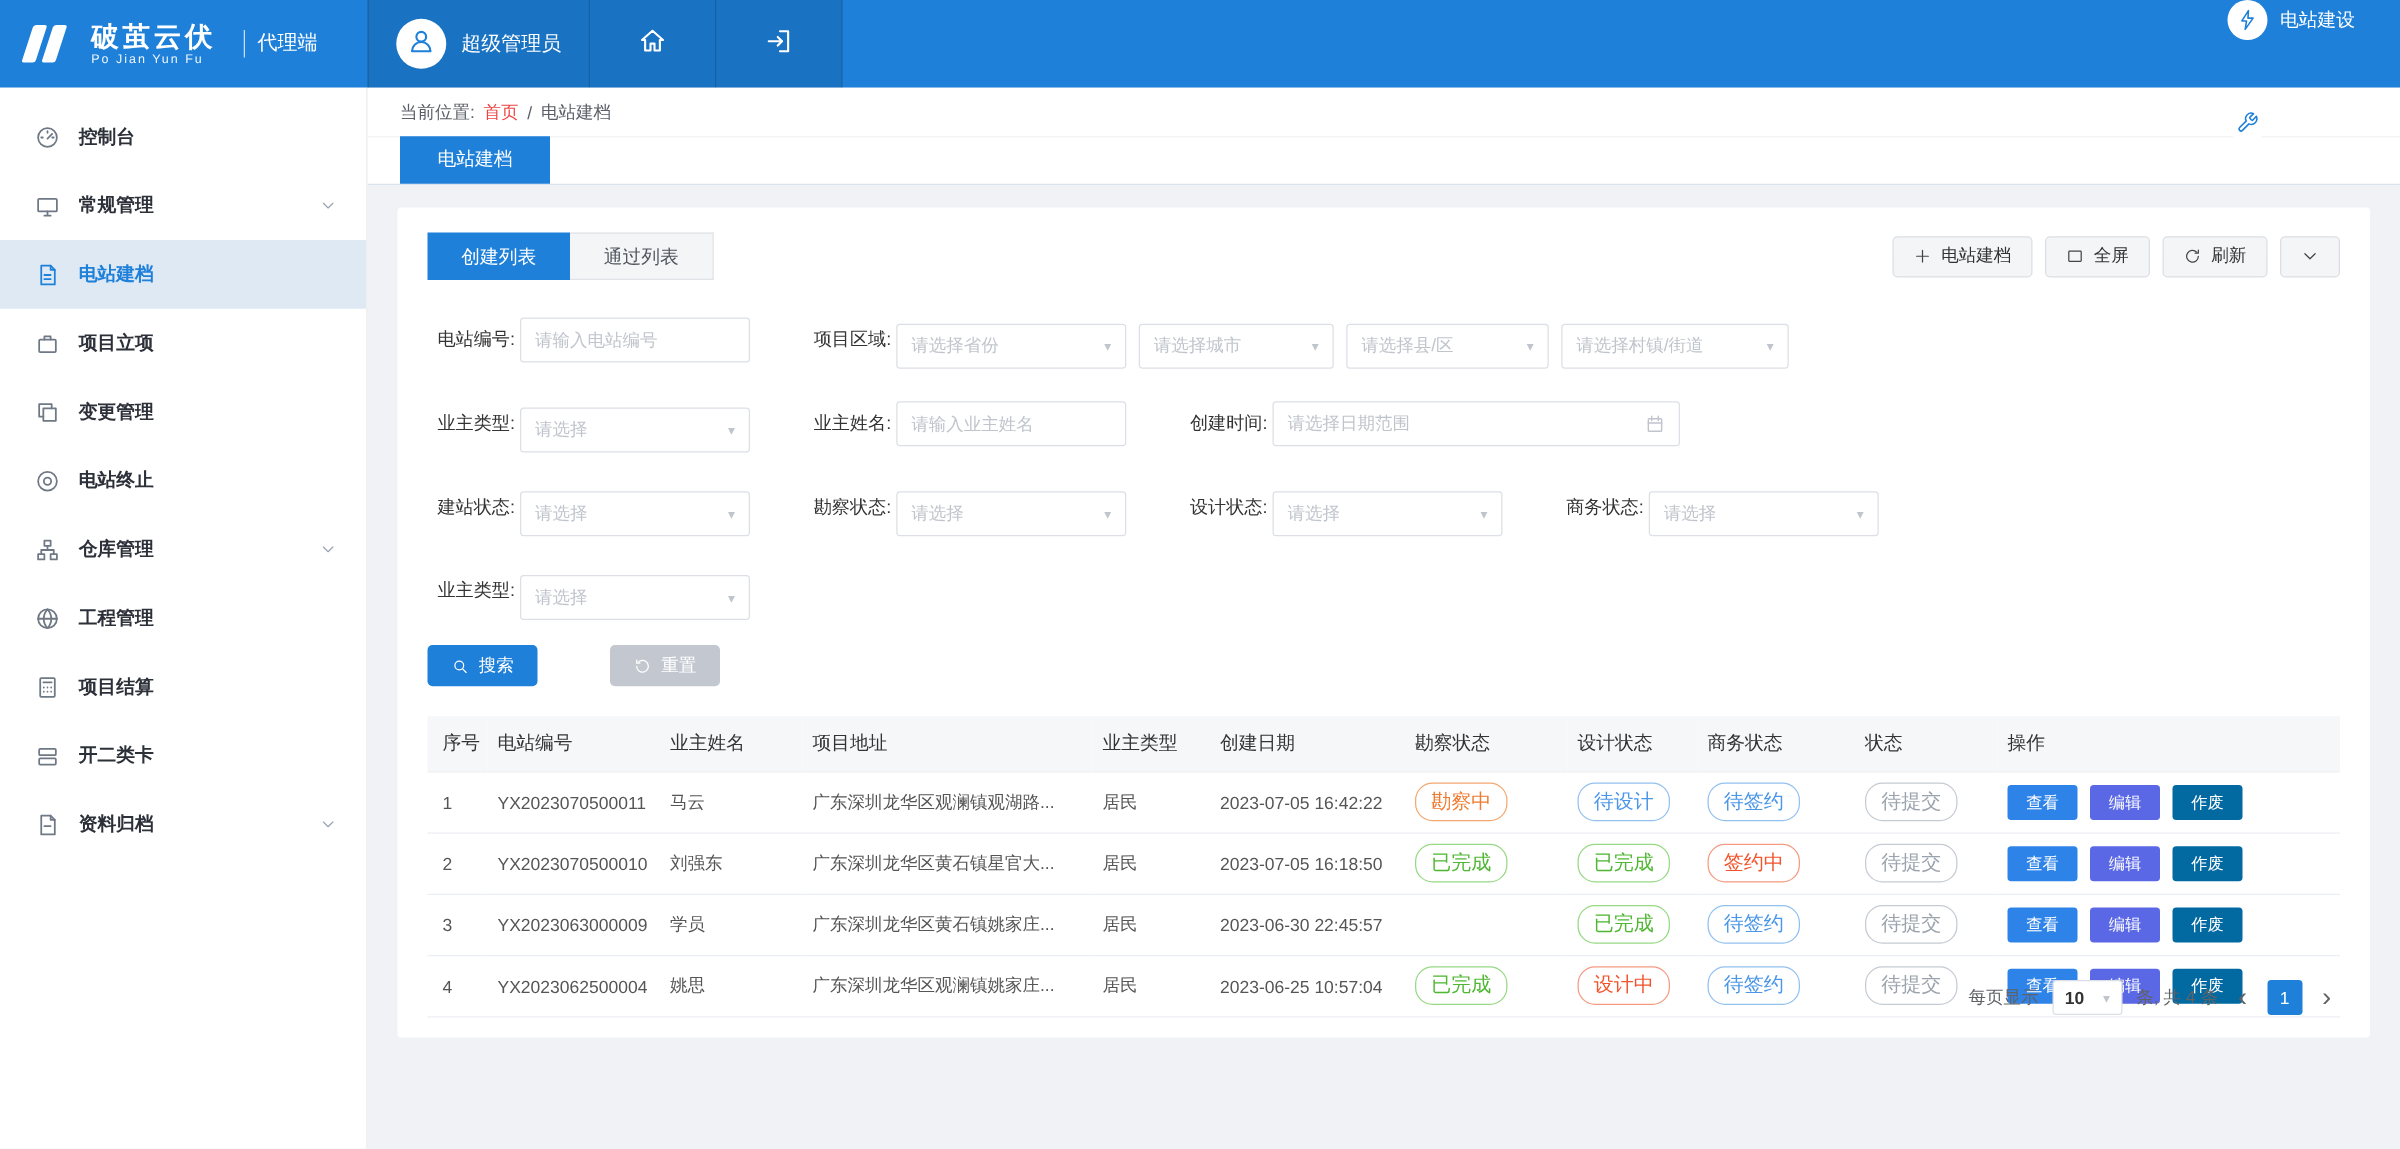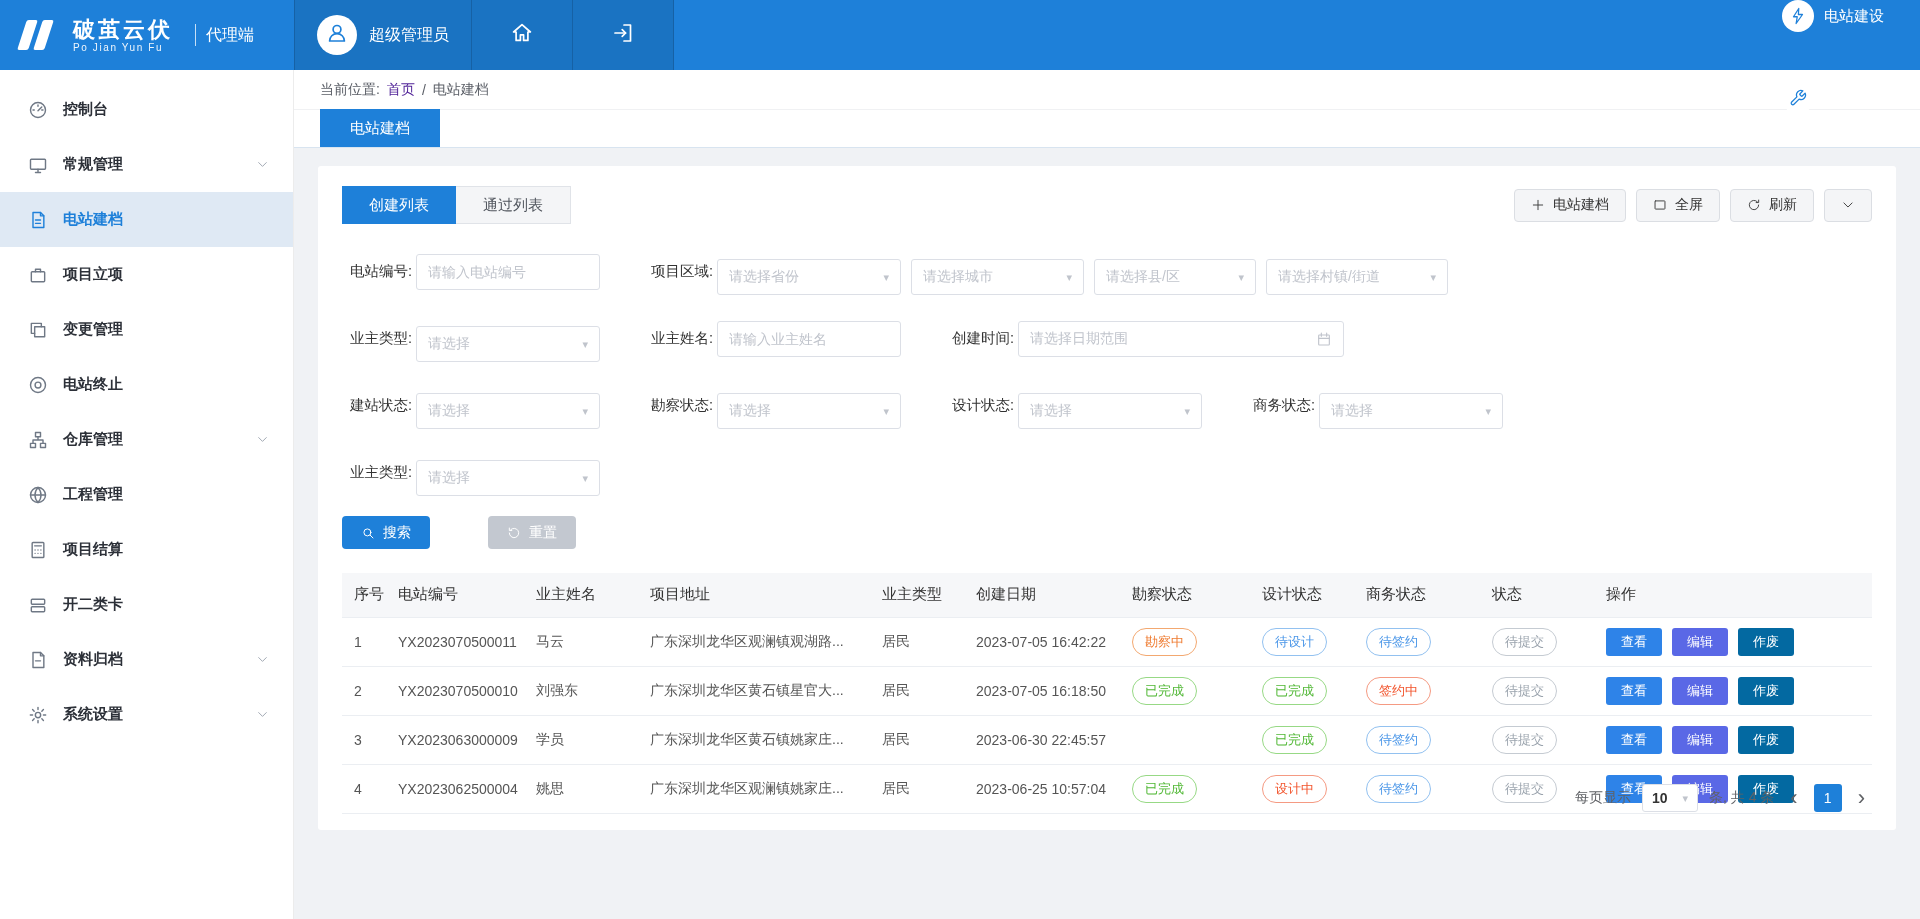--- a/index.html
+++ b/index.html
@@ -36,21 +36,21 @@
   .side-item .icon svg { width:20px; height:20px; display:block; }
   .side-label { font-size:15px; font-weight:bold; white-space:nowrap; }
   .side-item .chev { margin-left:auto; color:#9aa2ad; width:13px; height:13px; }
   .side-item .chev svg { width:13px; height:13px; display:block; }
   .side-item.active { background:#dfe9f4; color:#1e80d9; }
   .side-item.active .icon { color:#1e80d9; }
 
   
   .main { position:absolute; top:70px; left:294px; right:0; bottom:0; background:#f0f2f5; overflow:hidden; }
   .crumb-bar { height:40px; background:#fff; display:flex; align-items:center; padding:0 26px; font-size:14px; color:#5a5e66; gap:7px; border-bottom:1px solid #f0f1f3; }
-  .crumb-bar a { color:#4c1d95; text-decoration:none; cursor:pointer; }
+  .crumb-bar a { color:#ef4444; text-decoration:none; cursor:pointer; }
   .page-tabbar { height:38px; background:#fff; border-bottom:1px solid #d8e4f0; padding-left:26px; display:flex; align-items:flex-end; }
   .page-tab { background:#1e80d9; color:#fff; font-size:15px; padding:0 30px; height:38px; line-height:38px; cursor:pointer; }
 
   
   .card { margin:18px 24px; background:#fff; border-radius:3px; padding:20px 24px 16px; height:664px; position:relative; }
   .card-head { display:flex; align-items:center; }
   .list-tab { display:inline-flex; align-items:center; justify-content:center; height:38px; padding:0 27px; font-size:15px; cursor:pointer; }
   .list-tab.active { background:#1e80d9; color:#fff; }
   .list-tab:not(.active) { background:#f4f5f7; color:#51565e; border:1px solid #e0e3e8; border-left:none; }
   .toolbar { margin-left:auto; display:flex; gap:10px; }
@@ -78,21 +78,21 @@
   .btn .icon { display:flex; }
   .btn .icon svg { width:14px; height:14px; }
   .btn-search { background:#1e80d9; }
   .btn-reset { background:#c3c8d0;margin-left:48px; }
 
   
   .data-table { width:100%; border-collapse:collapse; margin-top:24px; table-layout:fixed; }
   .data-table th { background:#f6f7f9; height:44px; font-size:15px; font-weight:normal; color:#333; text-align:left; padding:0 8px; border-bottom:1px solid #ebeef2; white-space:nowrap; }
   .data-table th:first-child, .data-table td:first-child { padding-left:12px; }
   .data-table td { height:49px; font-size:14px; color:#555; padding:0 8px; border-bottom:1px solid #ebeef2; white-space:nowrap; overflow:hidden; text-overflow:ellipsis; }
-  .badge { display:inline-block; min-width:62px; padding:4px 12px; border-radius:14px; font-size:13px; border:1px solid; background:#fff; }
+  .badge { display:inline-block; min-width:62px; padding:4px 12px; border-radius:14px; font-size:16px; border:1px solid; background:#fff; }
   .badge-orange { color:#ef7b30; border-color:#f3a870; }
   .badge-red    { color:#f2542c; border-color:#f59a82; }
   .badge-green  { color:#4fb733; border-color:#97d985; }
   .badge-blue   { color:#4a96e8; border-color:#92c1f0; }
   .badge-gray   { color:#9aa3ad; border-color:#c5cbd2; }
   .act { height:28px; padding:0 15px; border:none; border-radius:3px; color:#fff; font-size:13px; cursor:pointer; margin-right:10px; }
   .act-view { background:#2e83e8; }
   .act-edit { background:#5a68e6; }
   .act-void { background:#0369a1; }
 
@@ -270,34 +270,20 @@
         </div>
         <div class="side-item">
           <span class="icon">
             <svg xmlns="http://www.w3.org/2000/svg" viewBox="0 0 24 24" fill="none" stroke="currentColor" stroke-width="1.7" stroke-linecap="round" stroke-linejoin="round">
               <path d="M6 3h9l4 4v14H6z"></path>
               <path d="M15 3v4h4"></path>
               <path d="M9 13h6"></path>
             </svg>
           </span>
           <span class="side-label">资料归档</span>
-          <span class="chev">
-            <svg xmlns="http://www.w3.org/2000/svg" viewBox="0 0 24 24" fill="none" stroke="currentColor" stroke-width="1.7" stroke-linecap="round" stroke-linejoin="round">
-              <path d="M5 8.5l7 7 7-7"></path>
-            </svg>
-          </span>
-        </div>
-        <div class="side-item">
-          <span class="icon">
-            <svg xmlns="http://www.w3.org/2000/svg" viewBox="0 0 24 24" fill="none" stroke="currentColor" stroke-width="1.7" stroke-linecap="round" stroke-linejoin="round">
-              <circle cx="12" cy="12" r="3.2"></circle>
-              <path d="M12 2.8v2.7M12 18.5v2.7M2.8 12h2.7M18.5 12h2.7M5.5 5.5l1.9 1.9M16.6 16.6l1.9 1.9M18.5 5.5l-1.9 1.9M7.4 16.6l-1.9 1.9"></path>
-            </svg>
-          </span>
-          <span class="side-label">系统设置</span>
           <span class="chev">
             <svg xmlns="http://www.w3.org/2000/svg" viewBox="0 0 24 24" fill="none" stroke="currentColor" stroke-width="1.7" stroke-linecap="round" stroke-linejoin="round">
               <path d="M5 8.5l7 7 7-7"></path>
             </svg>
           </span>
         </div>
       </nav>
   </aside>
 
   <main class="main">
@@ -362,21 +348,21 @@
               <span class="flabel">电站编号:</span>
               <input class="control" placeholder="请输入电站编号" style="">
             </div>
             <div class="field">
               <span class="flabel">项目区域:</span>
               <div class="sel-group">
                 <div class="control select-box" style="width: 184px;">
                   <span class="ph">请选择省份</span>
                   <span class="caret">▾</span>
                 </div>
-                <div class="control select-box" style="width: 173px;">
+                <div class="control select-box" style="width: 156px;">
                   <span class="ph">请选择城市</span>
                   <span class="caret">▾</span>
                 </div>
                 <div class="control select-box" style="width: 162px;">
                   <span class="ph">请选择县/区</span>
                   <span class="caret">▾</span>
                 </div>
                 <div class="control select-box" style="width: 182px;">
                   <span class="ph">请选择村镇/街道</span>
                   <span class="caret">▾</span>

